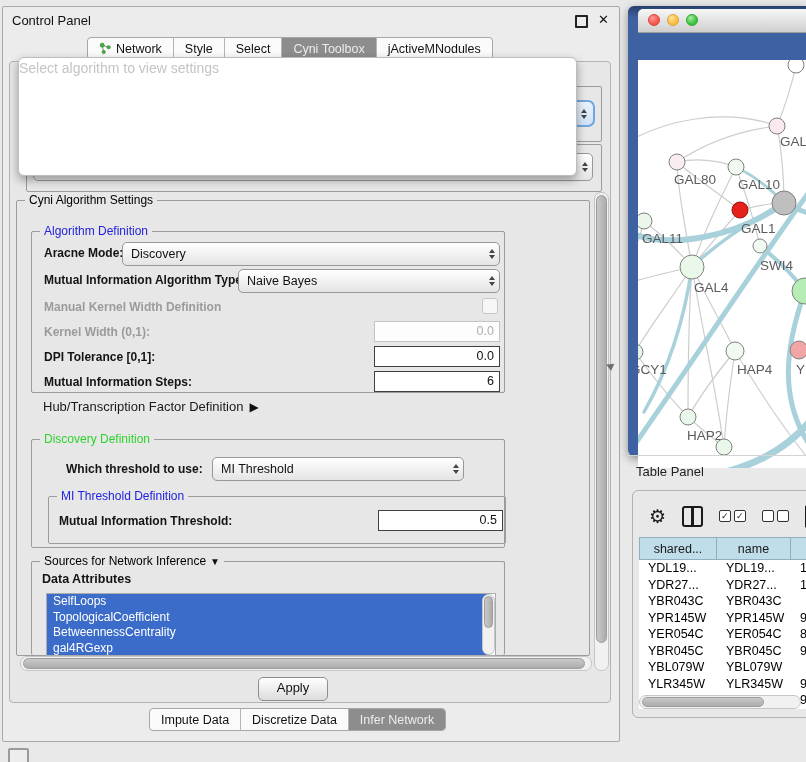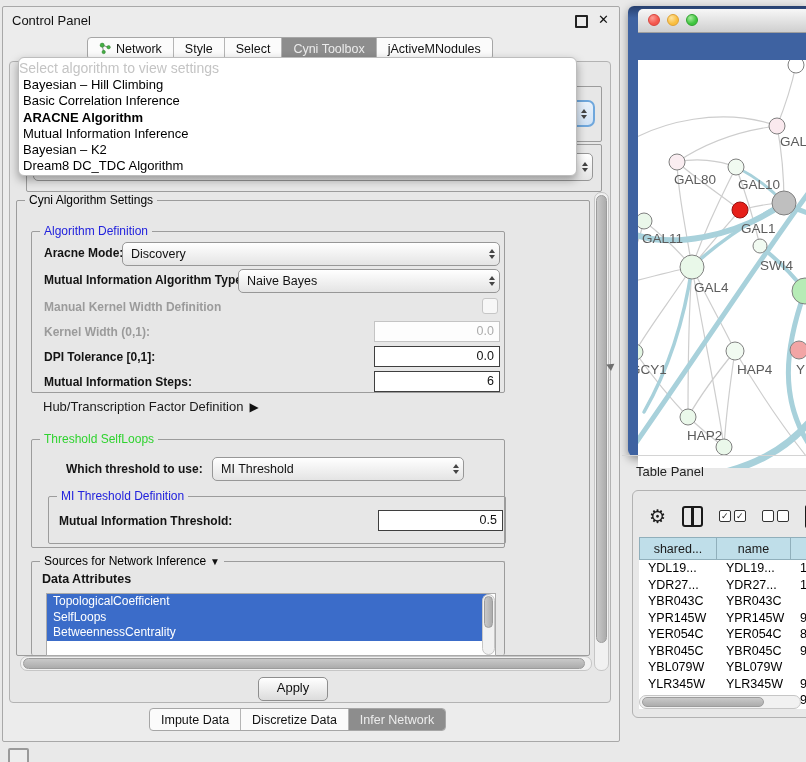--- a/index.html
+++ b/index.html
@@ -182,21 +182,21 @@
 
           <div class="lbl" style="left:12px;top:143px;">Mutual Information Steps:</div>
           <div class="num" style="left:342px;top:139px;width:126px;height:21px;">6</div>
         </div>
 
         <div style="position:absolute;left:26px;top:198px;font-size:13px;color:#1a1a1a;cursor:pointer;">
           <span>Hub/Transcription Factor Definition</span><span class="hub-arrow">▶</span>
         </div>
 
         <div class="grp" style="left:14px;top:238px;width:472px;height:107px;">
-          <span class="legend green">Threshold SelfLoops</span>
+          <span class="legend green">Discovery Definition</span>
 
           <div class="lbl" style="left:34px;top:22px;">Which threshold to use:</div>
           <div class="combo" style="left:180px;top:17px;width:252px;height:24px;">
             <span class="ctext">MI Threshold</span>
             <span class="stepper">
                 <b class="up"></b>
                 <b class="dn"></b>
               </span>
           </div>
 
@@ -204,23 +204,24 @@
             <span class="legend blue">MI Threshold Definition</span>
             <div class="lbl" style="left:10px;top:17px;">Mutual Information Threshold:</div>
             <div class="num" style="left:329px;top:13px;width:125px;height:21px;">0.5</div>
           </div>
         </div>
 
         <div class="grp" style="left:14px;top:360px;width:472px;height:93px;border-bottom:none;">
           <span class="legend"><span>Sources for Network Inference</span><span class="src-arrow">▼</span></span>
           <div class="lbl" style="left:10px;top:10px;font-size:12.5px;">Data Attributes</div>
           <div id="attr-list" style="left:14px;top:31px;width:448px;height:61px;">
+              <div class="attr-item" style="background: rgb(59, 108, 201); width: 436px;">SelfLoops</div>
               <div class="attr-item" style="background: rgb(59, 108, 201); width: 436px;">TopologicalCoefficient</div>
-              <div class="attr-item" style="background: rgb(59, 108, 201); width: 436px;">SelfLoops</div>
               <div class="attr-item" style="background: rgb(59, 108, 201); width: 436px;">BetweennessCentrality</div>
+              <div class="attr-item" style="background: rgb(59, 108, 201); width: 436px;">gal4RGexp</div>
             </div>
           <div class="sb-track" style="left:450px;top:32px;width:11px;height:59px;">
             <div class="sb-thumb" style="left:1px;top:1px;width:7px;height:30px;"></div>
           </div>
         </div>
       </div>
 
       <div class="sb-track" style="left:584px;top:130px;width:13px;height:477px;">
         <div class="sb-thumb" style="left:1px;top:2px;width:9px;height:446px;"></div>
       </div>
@@ -239,28 +240,20 @@
           <span>Discretize Data</span>
         </div>
         <div class="seg sel">
           <span>Infer Network</span>
         </div>
       </div>
   </div>
 
   <div id="algo-popup">
     <div class="popup-ph">Select algorithm to view settings</div>
-    <div class="popup-items" id="popup-items">
-        <div class="popup-item">Bayesian – Hill Climbing</div>
-        <div class="popup-item">Basic Correlation Inference</div>
-        <div class="popup-item bold">ARACNE Algorithm</div>
-        <div class="popup-item">Mutual Information Inference</div>
-        <div class="popup-item">Bayesian – K2</div>
-        <div class="popup-item">Dream8 DC_TDC Algorithm</div>
-      </div>
   </div>
 
   <div id="net-window">
     <div id="net-titlebar">
       <div class="tl red"></div>
       <div class="tl yellow"></div>
       <div class="tl green"></div>
     </div>
     <div id="net-canvas">
       <svg id="net-svg" width="168" height="408" viewBox="0 0 168 408">

